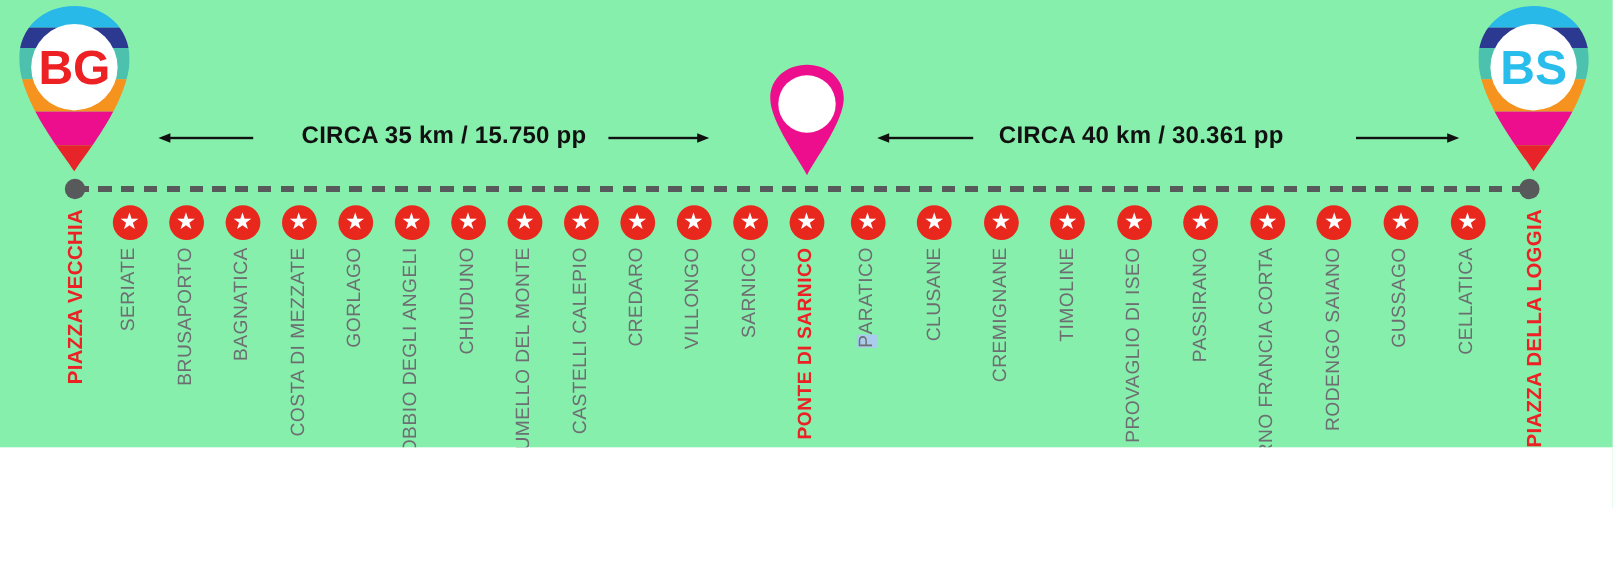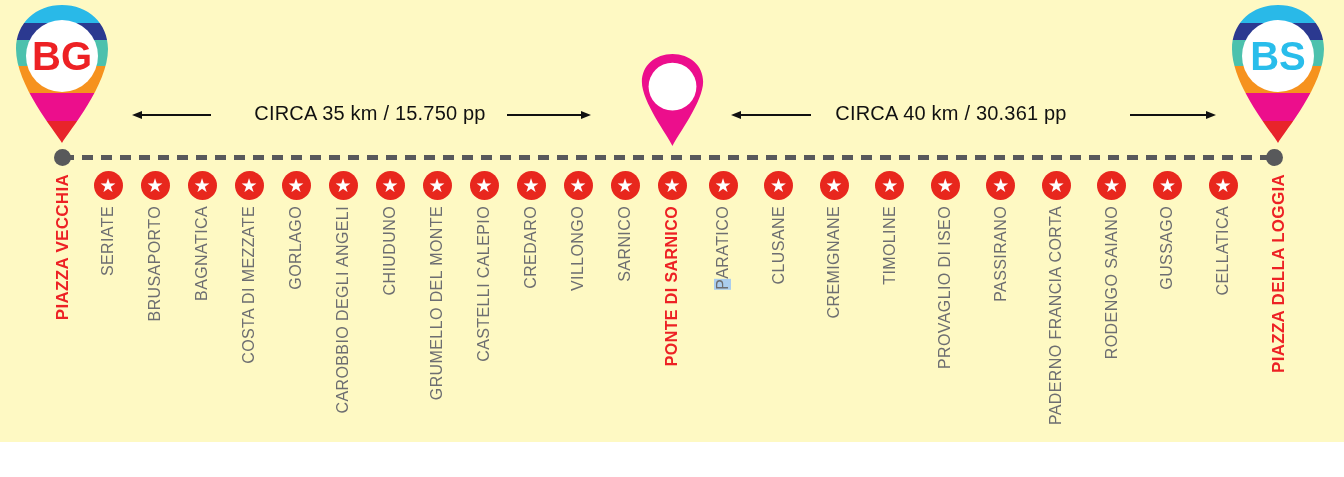--- a/index.html
+++ b/index.html
@@ -1,37 +1,37 @@
 <!DOCTYPE html>
 <html style="--center-pin: #ec0e8c; --stop-star: #e8271d; --emphasis-red: #ed2124; --label-gray: #6d6e71; --route-line: #58595b; --selection-blue: #aacdee; --annotation-black: #111111;"><head>
 <meta charset="utf-8">
 <style>
   html,body{margin:0;padding:0;background:#fff;}
-  .stage{position:relative;width:1344px;height:442px;background:#fef9c3;overflow:hidden;
+  .stage{position:relative;width:1344px;height:373px;background:#86efac;overflow:hidden;
          font-family:"Liberation Sans",sans-serif;}
 
   
   .pin{position:absolute;top:3px;width:100px;height:140px;}
   .pin-bg{left:12px;}
   .pin-bs{left:1228px;}
   .pin-code{font-size:40px;font-weight:bold;text-anchor:middle;
             font-family:"Liberation Sans",sans-serif;}
   .pin-center{position:absolute;left:639px;top:50px;width:67px;height:100px;}
 
   
   .route-line{position:absolute;left:63px;top:155px;width:1212px;height:5px;
       background:repeating-linear-gradient(to right,var(--route-line) 0 11px,transparent 11px 19px);}
   .route-dot{position:absolute;top:149px;width:17px;height:17px;border-radius:50%;
       background:var(--route-line);}
   .dot-left{left:54px;}
   .dot-right{left:1266px;}
 
   
   .annotation{position:absolute;top:102px;transform:translateX(-50%);white-space:nowrap;
-      font-size:20px;font-weight:normal;letter-spacing:.2px;color:var(--annotation-black);}
+      font-size:20px;font-weight:bold;letter-spacing:.2px;color:var(--annotation-black);}
   .ann-a{left:370px;}
   .ann-b{left:951px;}
   .arrow{position:absolute;top:114px;height:2px;background:var(--annotation-black);}
   .arrow::after{content:"";position:absolute;top:-3px;width:0;height:0;
       border-top:4px solid transparent;border-bottom:4px solid transparent;}
   .aleft::after{left:-9px;border-right:10px solid var(--annotation-black);}
   .aright::after{right:-9px;border-left:10px solid var(--annotation-black);}
   .arr-a1{left:141px;width:70px;}
   .arr-a2{left:507px;width:75px;}
   .arr-b1{left:740px;width:71px;}

